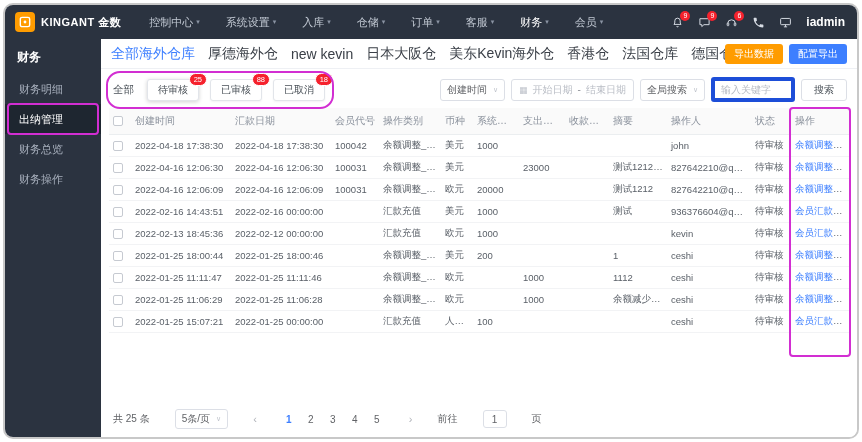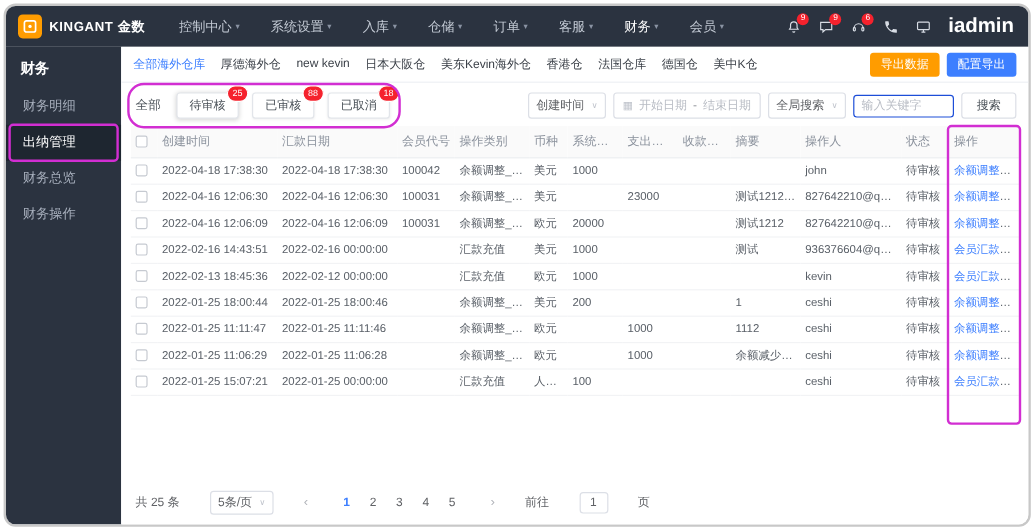--- a/index.html
+++ b/index.html
@@ -19,34 +19,34 @@
   .brand{color:#fff;font-weight:bold;font-size:11px;margin-left:6px;letter-spacing:.5px;white-space:nowrap}
   .nav-menus{display:flex;align-items:center;margin-left:28px}
   .nav-item{display:flex;align-items:center;gap:3px;margin-right:26px;font-size:11px;
     color:#c3cad4;cursor:pointer;white-space:nowrap}
   .nav-item.active{color:#fff}
   .nav-item .caret{font-size:7px;color:#8a93a3}
   .topnav-right{margin-left:auto;display:flex;align-items:center;gap:14px;margin-right:12px}
   .nav-ico{position:relative;display:inline-flex;cursor:pointer}
   .badge{position:absolute;top:-5px;right:-6px;background:var(--danger);color:#fff;
     font-size:7px;line-height:1;padding:1.5px 3px;border-radius:7px}
-  .username{color:#fff;font-size:17px;font-weight:bold}
+  .username{color:#fff;font-size:12px;font-weight:bold}
   
   .body-row{flex:1;display:flex;min-height:0}
   .sidebar{width:96px;background:var(--dark);flex:none}
   .side-section{color:#fff;font-size:12px;font-weight:bold;padding:10px 0 8px 12px;cursor:pointer}
   .side-item{position:relative;height:30px;line-height:30px;padding-left:14px;
     font-size:11px;color:#a8b0bd;cursor:pointer;white-space:nowrap}
   .side-item.active{background:#1e2630;color:#fff}
   .main{flex:1;min-width:0;background:#fff;display:flex;flex-direction:column;position:relative}
   
   .tabs-row{height:30px;display:flex;align-items:center;padding:0 10px;
     border-bottom:1px solid #eef0f4;flex:none}
   .tabs{display:flex;align-items:center;min-width:0;overflow:hidden}
-  .tab{font-size:10px;color:#3b4048;margin-right:13px;cursor:pointer;white-space:nowrap}
+  .tab{font-size:14px;color:#3b4048;margin-right:13px;cursor:pointer;white-space:nowrap}
   .tab.active{color:var(--accent)}
   .tab-actions{margin-left:auto;display:flex;gap:6px;flex:none}
   .btn{border:none;color:#fff;font-size:10px;padding:3px 9px;border-radius:3px;cursor:pointer;
     font-family:inherit;white-space:nowrap}
   .btn.orange{background:var(--orange)}
   .btn.blue{background:var(--accent)}
   
   .filter-row{display:flex;align-items:center;padding:8px 10px 6px 12px;flex:none}
   .filter-left{position:relative;display:flex;align-items:center}
   .all-label{font-size:10.5px;color:#495057;cursor:pointer;margin-right:2px}
@@ -58,21 +58,21 @@
     font-size:7.5px;line-height:1;padding:2px 4px;border-radius:8px;border:1px solid #fff}
   .filter-right{margin-left:auto;display:flex;align-items:center;gap:6px}
   .select{display:inline-flex;align-items:center;justify-content:space-between;gap:6px;
     border:1px solid #dcdfe6;border-radius:3px;background:#fff;padding:3px 6px;
     font-size:10px;color:#606266;cursor:pointer;white-space:nowrap}
   .caret2{font-size:7px;color:#c0c4cc}
   .daterange{display:inline-flex;align-items:center;gap:5px;border:1px solid #dcdfe6;
     border-radius:3px;background:#fff;padding:3px 7px;font-size:10px;color:#b8bcc4;cursor:pointer;white-space:nowrap}
   .daterange .sep{color:#909399}
   .cal{color:#c0c4cc;font-size:9px}
-  .kw{width:84px;border:1px solid #1d4ed8;border-radius:3px;padding:3px 6px;font-size:10px;
+  .kw{width:84px;border:4px solid #1d4ed8;border-radius:3px;padding:3px 6px;font-size:10px;
     color:#606266;font-family:inherit}
   .kw::placeholder{color:#b8bcc4}
   .search-btn{background:#fff;border:1px solid #dcdfe6;border-radius:3px;padding:3px 12px;
     font-size:10px;color:#495057;cursor:pointer;font-family:inherit;white-space:nowrap}
   
   .table-wrap{position:relative;padding:0 8px;flex:none}
   table{width:740px;border-collapse:collapse;table-layout:fixed}
   th{height:26px;font-size:10px;font-weight:normal;color:#8a919c;text-align:left;
     padding:0 4px;background:#fafafa;border-bottom:1px solid #ebeef0;white-space:nowrap;
     overflow:hidden;text-overflow:ellipsis;cursor:pointer}

